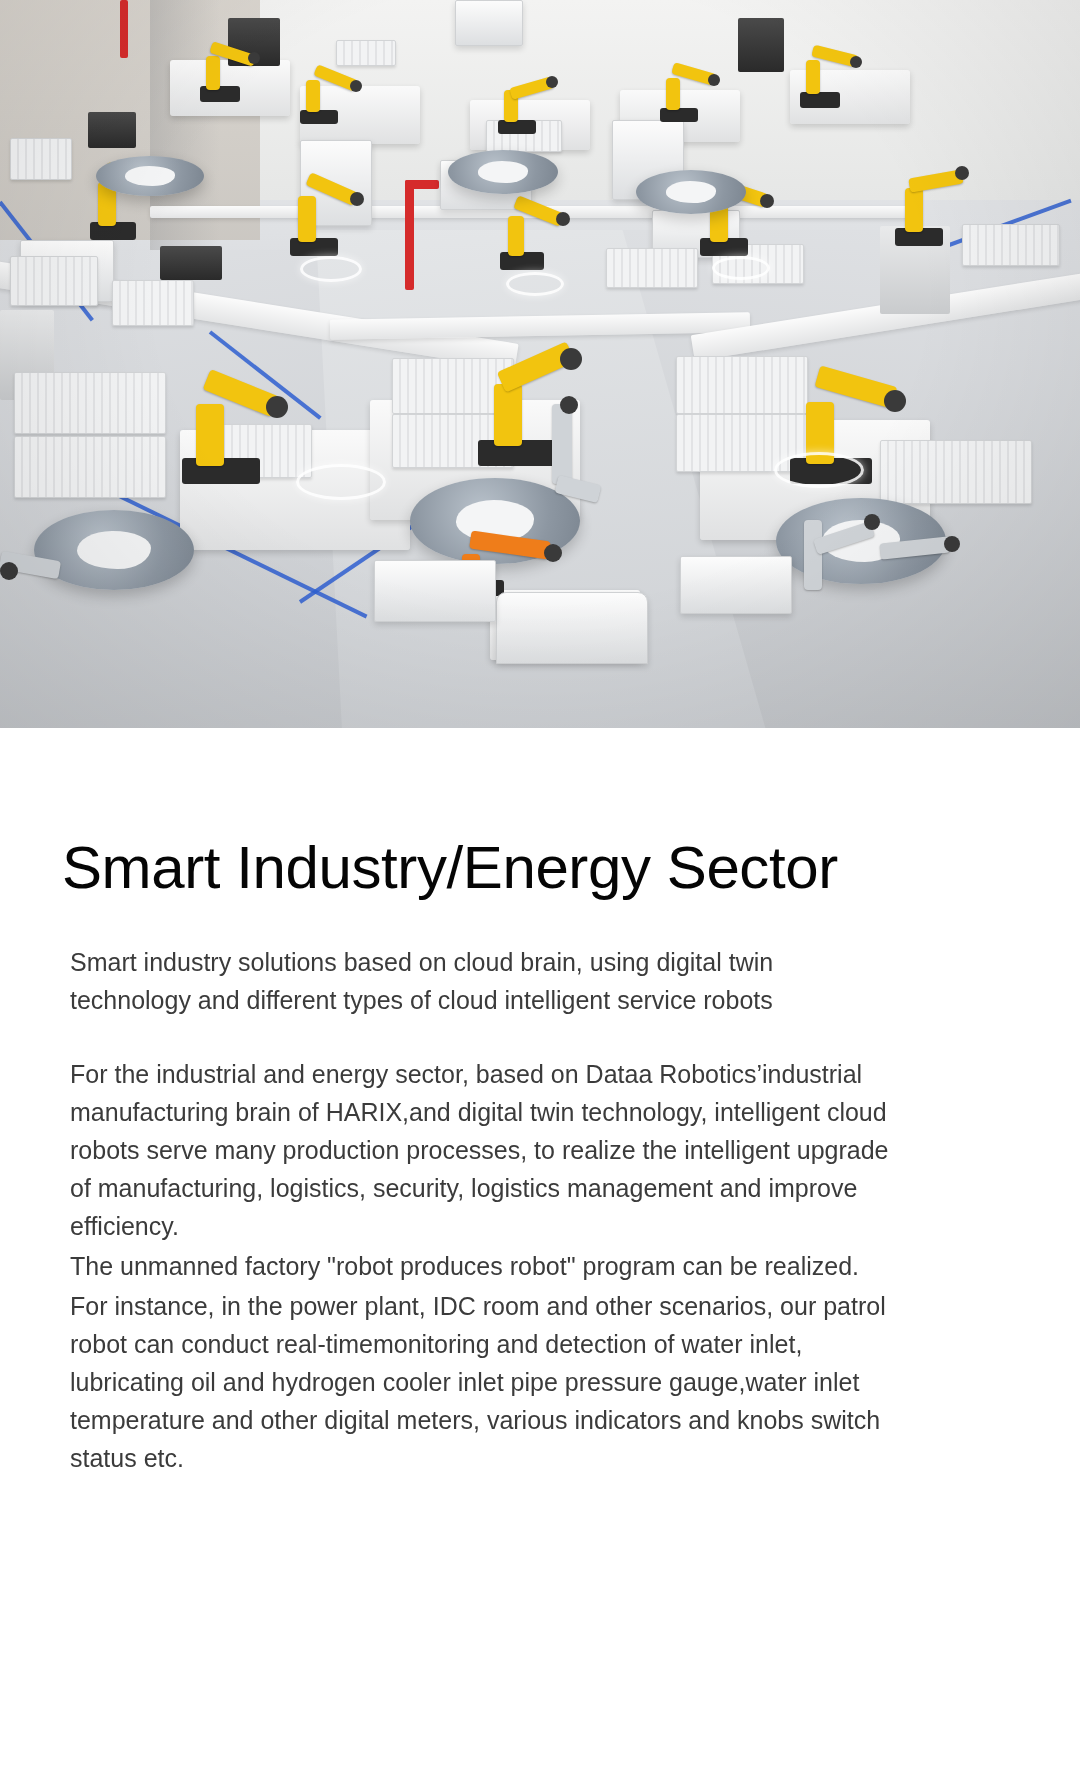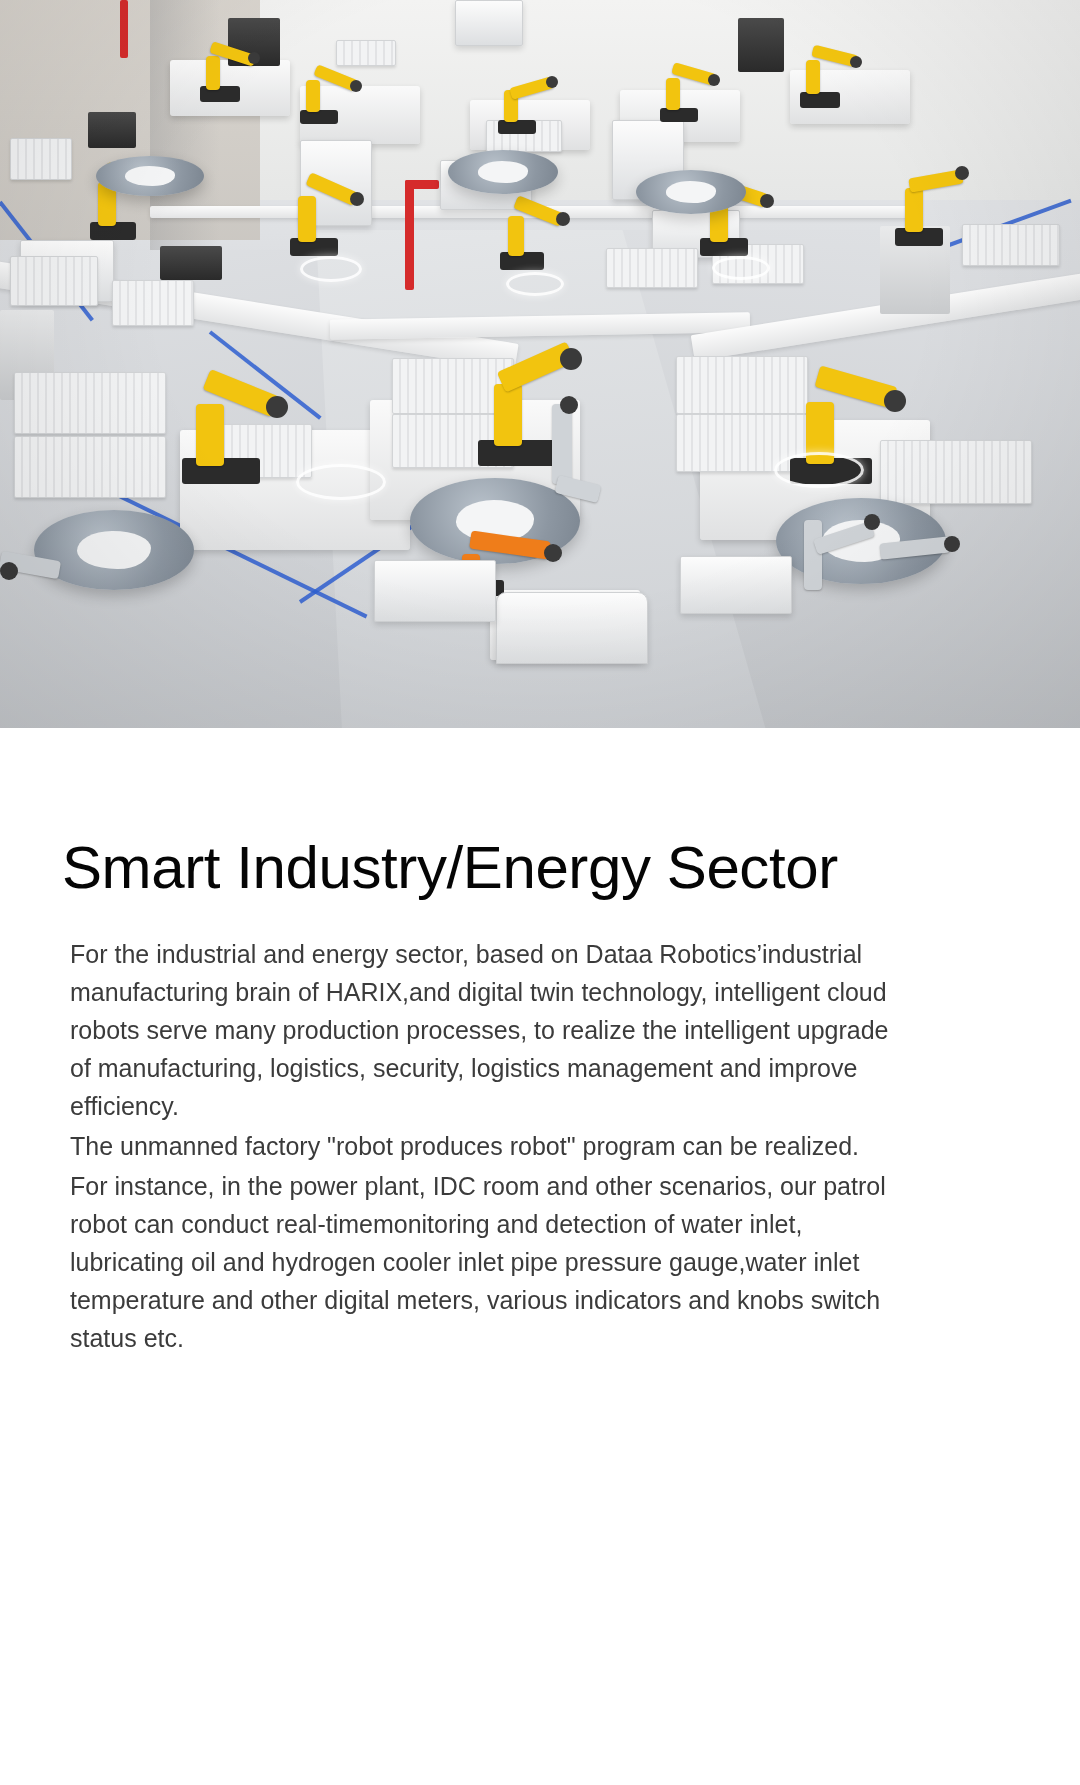--- a/index.html
+++ b/index.html
@@ -407,19 +407,20 @@
       <div class="cabinet" style="left:374px; top:560px; width:120px; height:60px;"></div>
       <div class="cabinet" style="left:680px; top:556px; width:110px; height:56px;"></div>
 
       <div class="hero-vignette"></div>
     </div>
   </div>
 
   <div class="content">
     <h1 class="title">Smart Industry/Energy Sector</h1>
 
+    <p class="lead">Smart industry solutions based on cloud brain, using digital twin technology and different types of cloud intelligent service robots</p>
 
     <p class="body-para">For the industrial and energy sector, based on Dataa Robotics’industrial manufacturing brain of HARIX,and digital twin technology, intelligent cloud robots serve many production processes, to realize the intelligent upgrade of manufacturing, logistics, security, logistics management and improve efficiency.</p>
     <p class="body-para tight">The unmanned factory "robot produces robot" program can be realized.</p>
     <p class="body-para tight">For instance, in the power plant, IDC room and other scenarios, our patrol robot can conduct real-timemonitoring and detection of water inlet, lubricating oil and hydrogen cooler inlet pipe pressure gauge,water inlet temperature and other digital meters, various indicators and knobs switch status etc.</p>
   </div>
 
 </div>
 
 </body></html>

